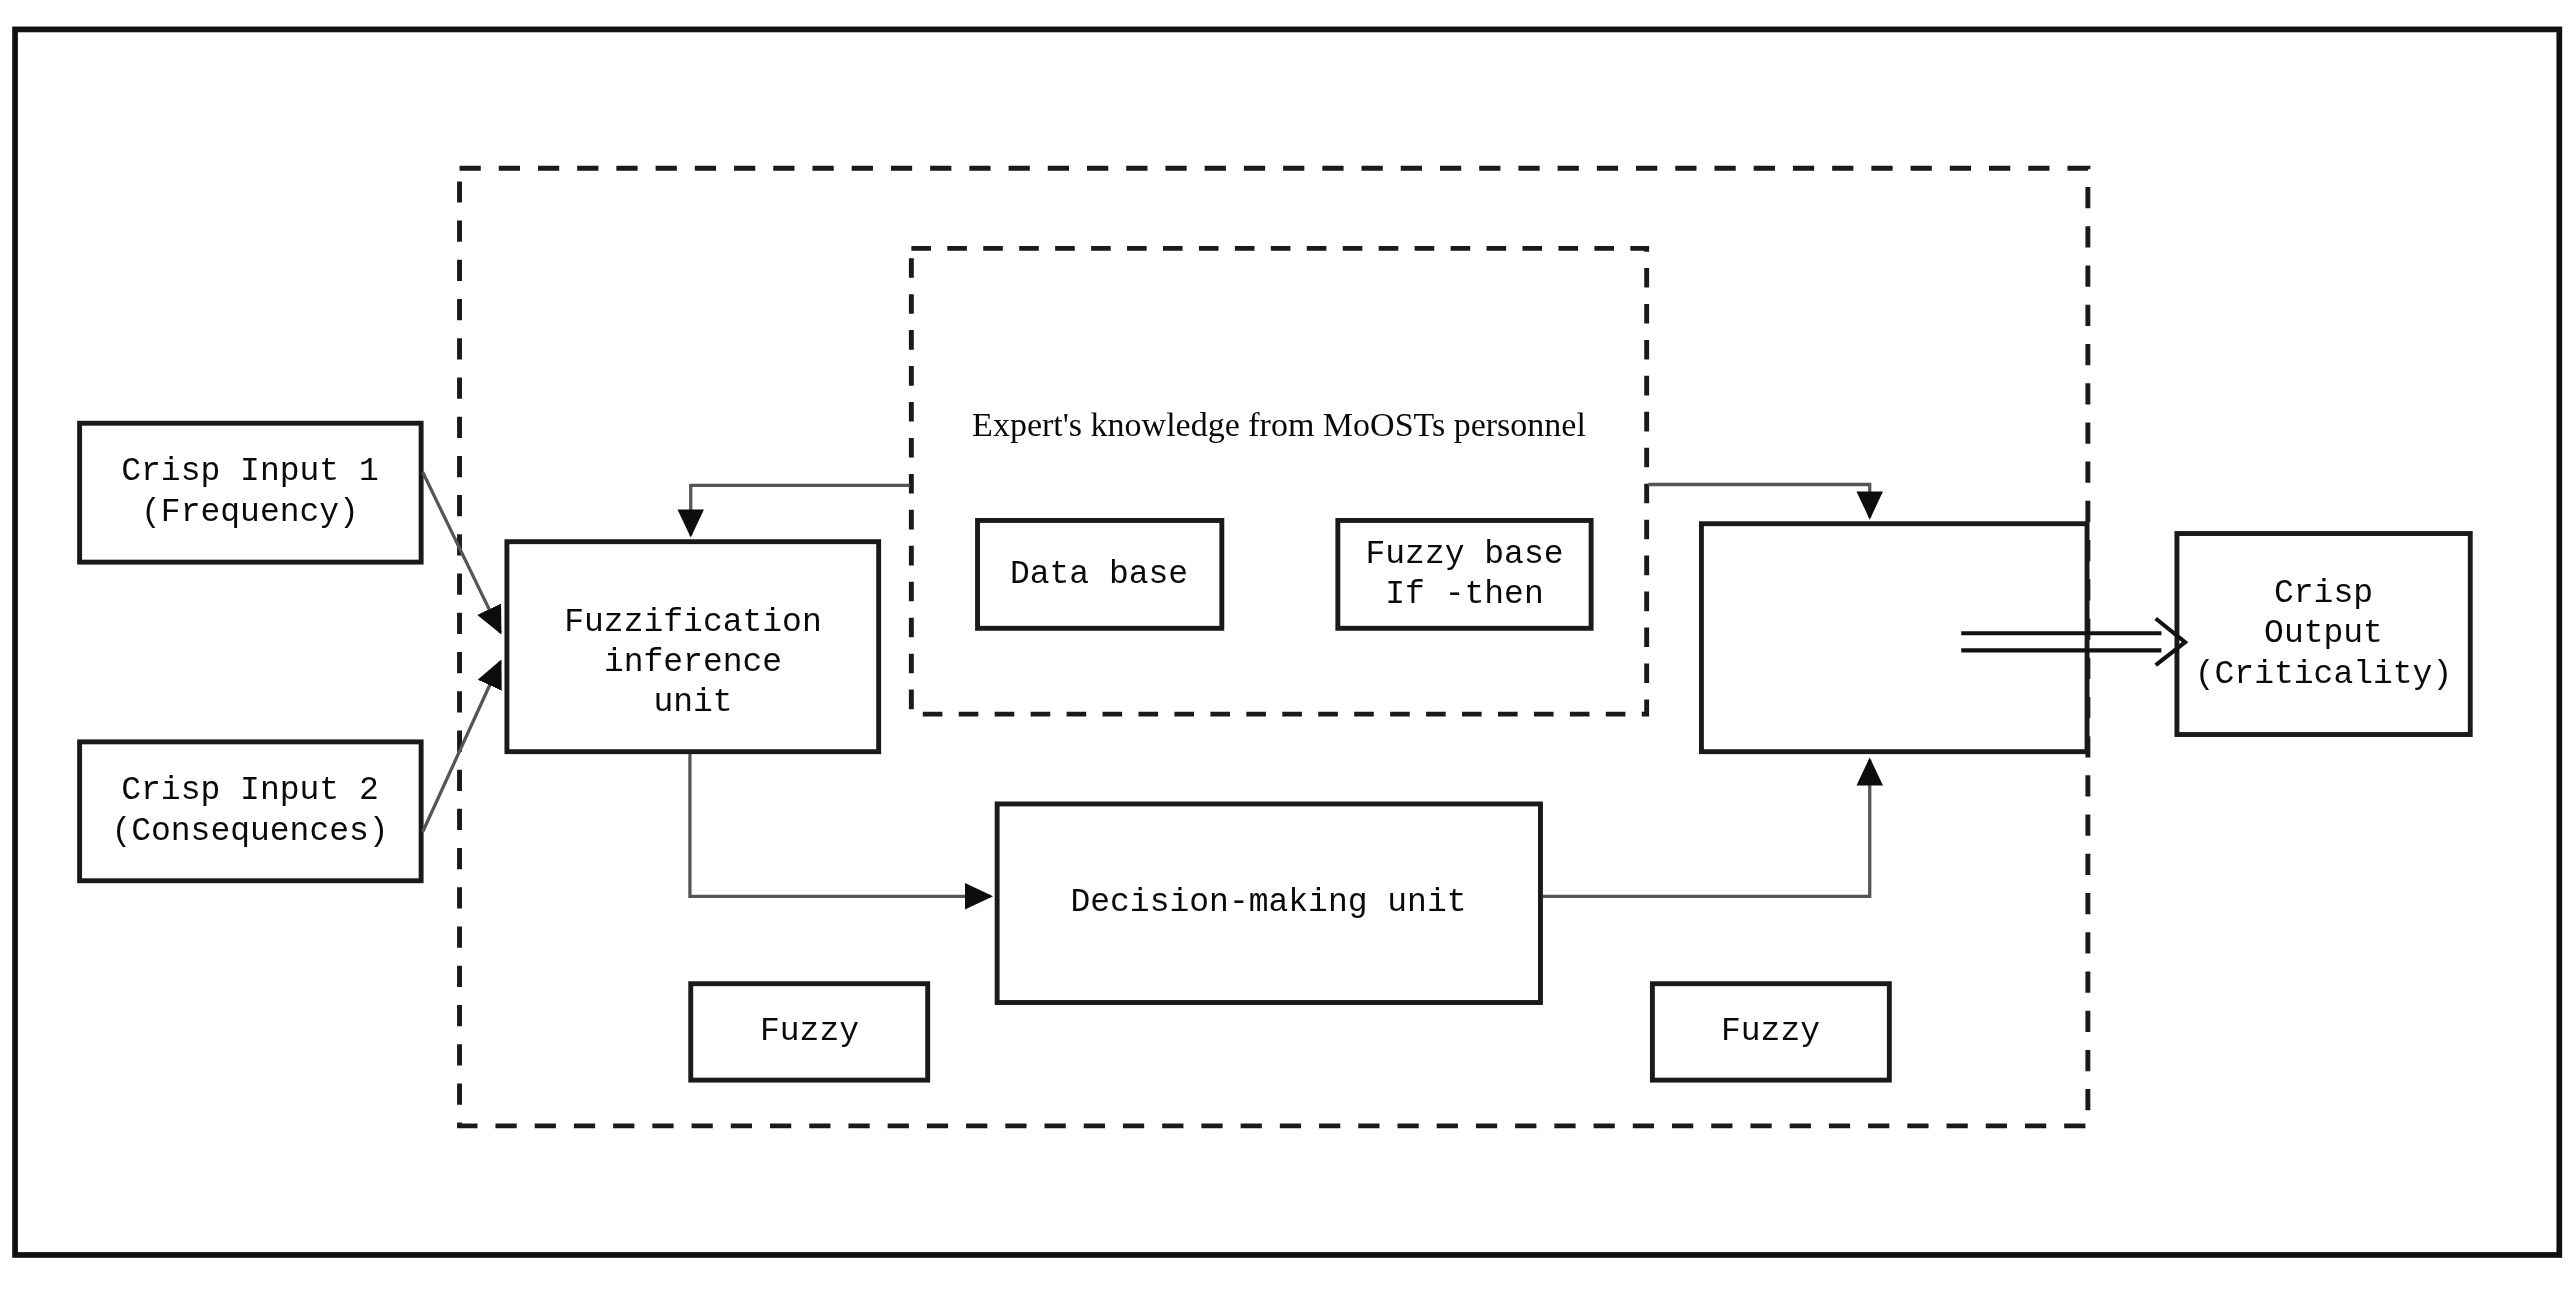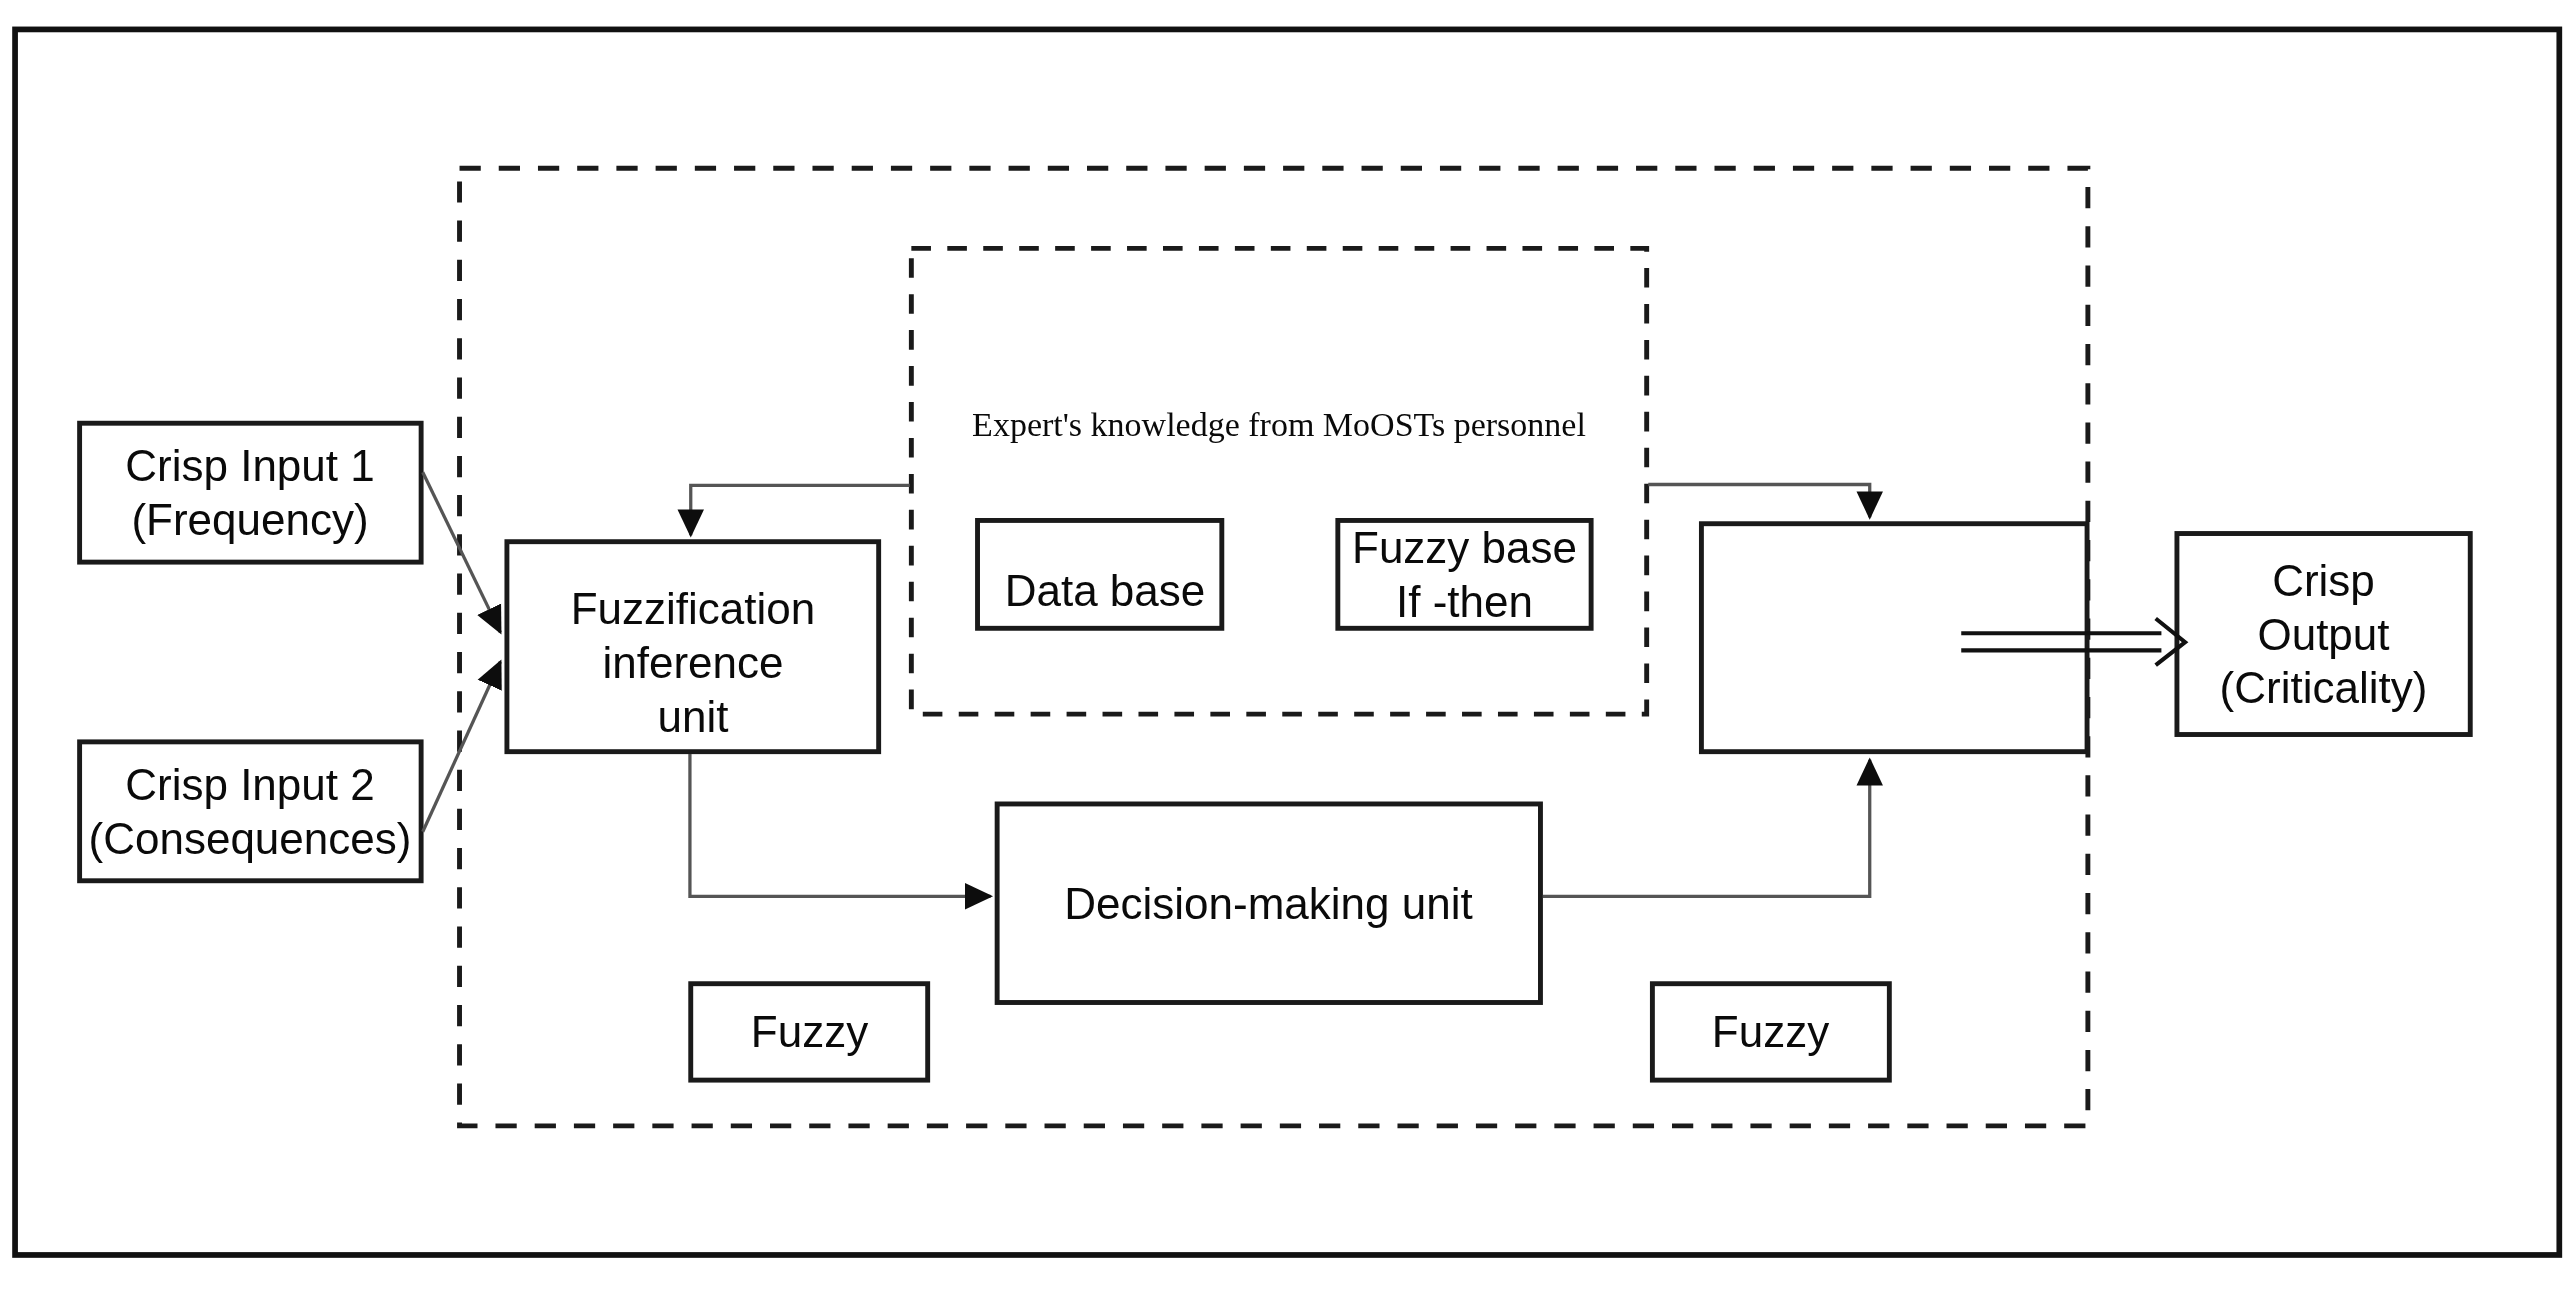--- a/index.html
+++ b/index.html
@@ -24,24 +24,24 @@
     height: 1295px;
   }
   .node-label {
     position: absolute;
     display: flex;
     align-items: center;
     justify-content: center;
     text-align: center;
     line-height: 1.22;
     color: #0a0a0a;
-    font-size: 44px;
+    font-size: 33px;
     white-space: pre-line;
     pointer-events: none;
-    font-family: Liberation Sans, sans-serif;
+    font-family: Liberation Mono, monospace;
   }
   .section-caption {
     position: absolute;
     text-align: center;
     color: #0a0a0a;
     font-size: 34px;
     font-family: "Liberation Serif", "DejaVu Serif", serif;
     white-space: nowrap;
   }
 </style>
@@ -99,21 +99,21 @@
 
   <div class="node-label" style="left:79px; top:423px; width:342px; height:139px;">Crisp Input 1
 (Frequency)</div>
 
   <div class="node-label" style="left:79px; top:742px; width:342px; height:139px;">Crisp Input 2
 (Consequences)</div>
 
   <div class="node-label" style="left:512px; top:558px; width:362px; height:210px;">Fuzzification inference
 unit</div>
 
-  <div class="node-label" style="left:977px; top:537px; width:244px; height:108px;padding-left:6px;">Data base</div>
+  <div class="node-label" style="left:977px; top:521px; width:244px; height:108px;">Data base</div>
 
   <div class="node-label" style="left:1338px; top:521px; width:253px; height:108px;">Fuzzy base
 If -then</div>
 
 
   <div class="node-label" style="left:997px; top:804px; width:543px; height:199px;">Decision-making unit</div>
 
   <div class="node-label" style="left:2177px; top:534px; width:293px; height:201px;">Crisp
 Output
 (Criticality)</div>

